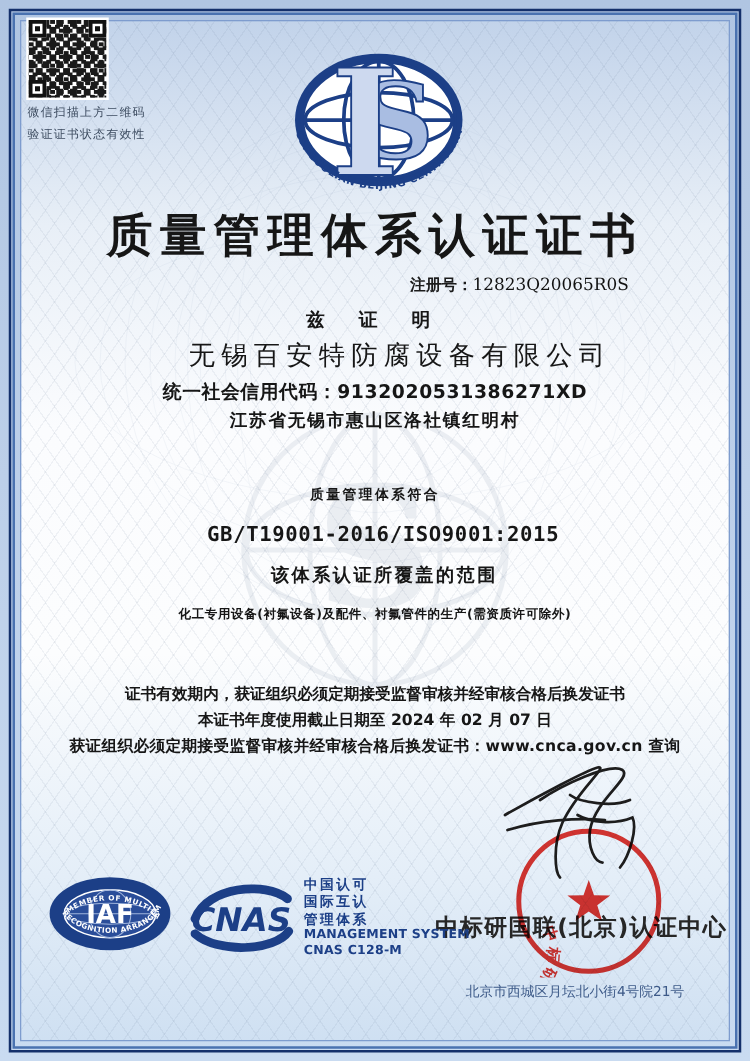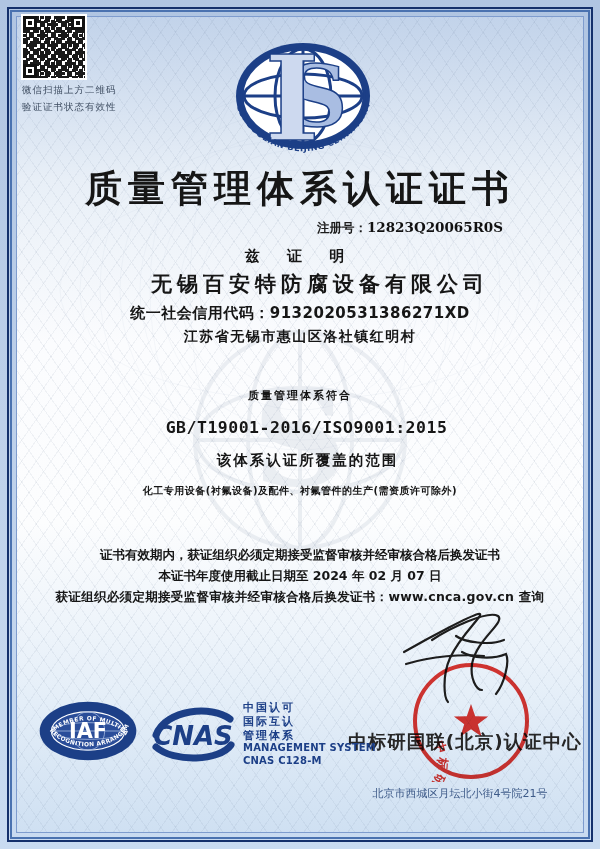--- a/index.html
+++ b/index.html
@@ -21,23 +21,23 @@
     background-image:
       repeating-conic-gradient(#1a1a1a 0% 25%, rgba(0,0,0,0) 0% 50%),
       repeating-conic-gradient(rgba(0,0,0,0) 0% 25%, #1a1a1a 0% 50%);
     background-size:7px 7px,11px 11px;}
   .qr-f{position:absolute;width:14px;height:14px;border:3px solid #111;background:#fff;box-sizing:border-box;}
   .qr-f>div{position:absolute;inset:2px;background:#111;}
   .qr-cap{position:absolute;left:22px;color:#3d4c60;font-size:9.5px;letter-spacing:1px;}
   .title{top:164px;font-size:37px;font-weight:700;letter-spacing:6px;}
   .reg{position:absolute;right:97px;top:217px;text-align:right;white-space:nowrap;}
   .reg .lab{font-size:12.5px;font-weight:700;color:#1c1c1c;}
-  .reg .num{font-size:13.5px;font-family:"DejaVu Serif",serif;font-weight:700;color:#111;}
+  .reg .num{font-size:13.5px;font-family:"DejaVu Serif",serif;font-weight:400;color:#111;}
   .certify-h{top:247px;font-size:15px;font-weight:700;letter-spacing:11px;}
-  .company{top:270px;font-size:21px;font-weight:700;letter-spacing:5px;padding-left:40px;}
+  .company{top:270px;font-size:21px;font-weight:400;letter-spacing:5px;padding-left:40px;}
   .credit{top:304px;font-size:15px;font-weight:700;letter-spacing:.5px;}
   .addr{top:328px;font-size:14px;font-weight:700;letter-spacing:1.5px;}
   .conform{top:388px;font-size:11px;font-weight:700;letter-spacing:2px;}
   .stdcode{top:418px;font-size:16.5px;font-weight:700;font-family:"DejaVu Sans Mono",monospace;letter-spacing:.5px;padding-left:13px;}
   .scope-h{top:451px;font-size:14.5px;font-weight:700;letter-spacing:2px;padding-left:15px;}
   .scope{top:484px;font-size:10px;font-weight:700;letter-spacing:.5px;}
   .dates{position:absolute;left:26px;right:26px;top:518px;display:flex;justify-content:space-between;
     font-size:12px;font-weight:700;color:#161616;white-space:nowrap;}
   .note1{top:547px;font-size:12.5px;font-weight:700;}
   .note2{top:568px;font-size:12.5px;font-weight:700;}

